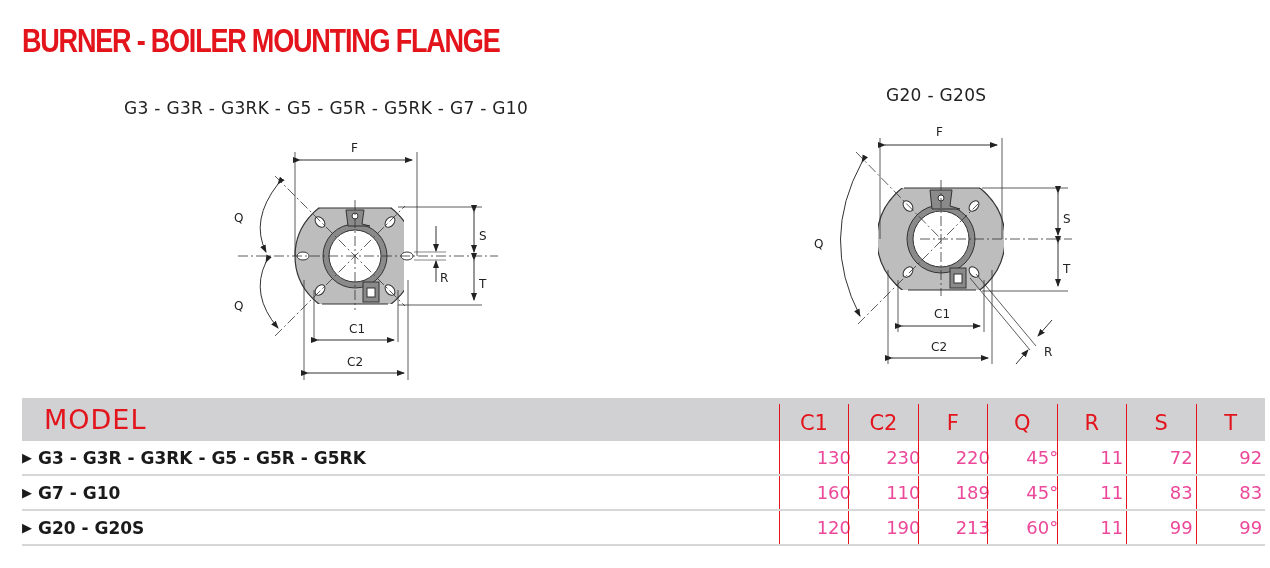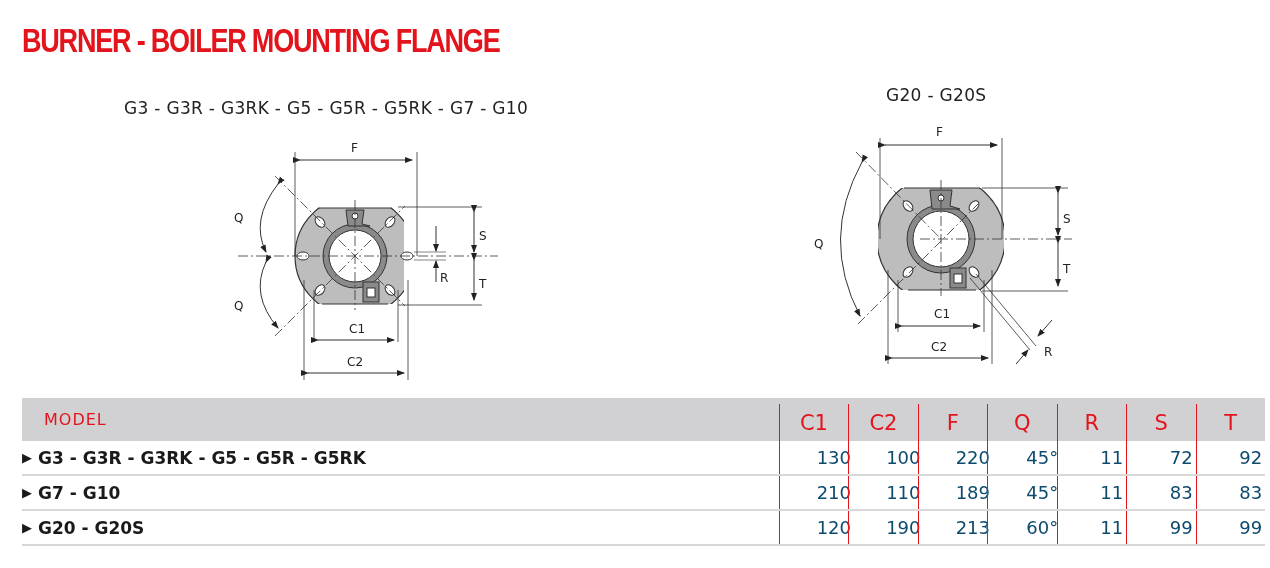--- a/index.html
+++ b/index.html
@@ -7,26 +7,26 @@
   .title { position:absolute; left:22px; top:22px; font-family:"Liberation Sans", sans-serif; font-weight:bold; font-size:33px; color:#e3141b; letter-spacing:-1.5px; transform:scaleX(0.82); transform-origin:left top; white-space:nowrap; }
   .caption { position:absolute; font-size:17px; color:#222; white-space:nowrap; letter-spacing:0.3px; }
   .cap-left { left:124px; top:98px; }
   .cap-right { left:886px; top:85px; }
   svg.drawing { position:absolute; }
   svg text { font-family:"DejaVu Sans", sans-serif; font-size:12px; fill:#222; }
   .table { position:absolute; left:22px; top:398px; width:1243px; }
   .thead { display:flex; height:43px; background:#d1d1d4; align-items:center; }
   .row { display:flex; height:33px; align-items:center; border-bottom:2px solid #d7d7d7; }
   .cell-model { width:757px; box-sizing:border-box; }
-  .thead .cell-model { padding-left:22px; color:#e3141b; font-size:16px; letter-spacing:1px; }
+  .thead .cell-model { padding-left:22px; color:#e3141b; font-size:27px; letter-spacing:1px; }
   .row .cell-model { padding-left:0; font-size:17px; font-weight:bold; color:#1a1a1a; display:flex; align-items:center; }
   .tri { font-size:13px; margin-right:6px; }
   .num { width:69.5px; text-align:center; border-left:1px solid #e3141b; align-self:stretch; display:flex; align-items:center; justify-content:center; box-sizing:border-box; }
   .thead .num { color:#e3141b; font-size:21px; margin-top:6px; height:37px; align-self:flex-end; }
-  .row .num { font-size:18px; color:#0c4a6e;padding-left:40px; }
+  .row .num { font-size:18px; color:#ec4899;padding-left:40px; }
 </style>
 </head>
 <body>
 
 <div class="title">BURNER - BOILER MOUNTING FLANGE</div>
 
 <div class="caption cap-left">G3 - G3R - G3RK - G5 - G5R - G5RK - G7 - G10</div>
 <div class="caption cap-right">G20 - G20S</div>
 
 <svg class="drawing" style="left:220px;top:130px" width="280" height="260" viewBox="0 0 280 260">
@@ -165,33 +165,33 @@
     <div class="num">R</div>
     <div class="num">S</div>
     <div class="num">T</div>
   </div>
   <div class="row">
     <div class="cell-model">
         <span class="tri">▶</span>
         <span>G3 - G3R - G3RK - G5 - G5R - G5RK</span>
       </div>
     <div class="num">130</div>
-    <div class="num">100</div>
+    <div class="num">230</div>
     <div class="num">220</div>
     <div class="num">45°</div>
     <div class="num">11</div>
     <div class="num">72</div>
     <div class="num">92</div>
   </div>
   <div class="row">
     <div class="cell-model">
         <span class="tri">▶</span>
         <span>G7 - G10</span>
       </div>
-    <div class="num">210</div>
+    <div class="num">160</div>
     <div class="num">110</div>
     <div class="num">189</div>
     <div class="num">45°</div>
     <div class="num">11</div>
     <div class="num">83</div>
     <div class="num">83</div>
   </div>
   <div class="row">
     <div class="cell-model">
         <span class="tri">▶</span>

